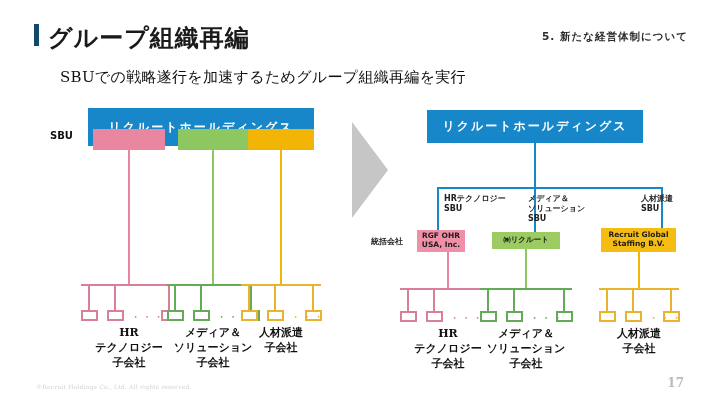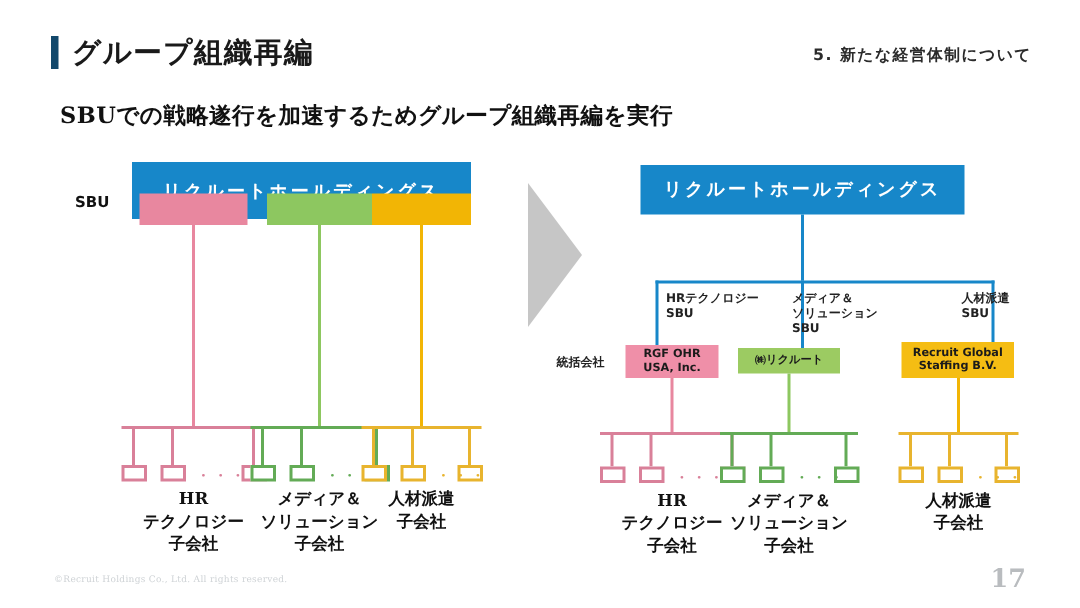--- a/index.html
+++ b/index.html
@@ -10,31 +10,31 @@
   }
   .slide{position:absolute;inset:0;}
 
   
   .hdr-accent{
     position:absolute;left:34px;top:24px;width:5px;height:22px;
     background:#12486b;
   }
   .hdr-title{
     position:absolute;left:48px;top:22px;
-    font-size:19px;font-weight:bold;color:#1a1a1a;letter-spacing:1px;
+    font-size:24px;font-weight:bold;color:#1a1a1a;letter-spacing:1px;
     font-family:Liberation Mono, monospace;
   }
   .hdr-section{
     position:absolute;right:32px;top:30px;
     font-size:10.5px;font-weight:bold;color:#2b2b2b;letter-spacing:1px;
     font-family:"DejaVu Sans",sans-serif;
   }
   .lead{
-    position:absolute;left:40px;top:68px;
-    font-size:15px;font-weight:bold;color:#111;letter-spacing:.3px;
+    position:absolute;left:60px;top:68px;
+    font-size:15px;font-weight:normal;color:#111;letter-spacing:.3px;
     font-family:"DejaVu Serif",serif;
   }
 
   
   .hbox{position:absolute;background:#1787c9;color:#fff;
         display:flex;align-items:center;justify-content:center;
         font-size:12px;font-weight:bold;letter-spacing:2px;
         font-family:"DejaVu Sans",sans-serif;}
   .vline{position:absolute;}
   .hline{position:absolute;}
@@ -60,21 +60,21 @@
   .sbu-left-label{position:absolute;left:50px;top:130px;
     font-size:10px;font-weight:bold;color:#111;
     font-family:"DejaVu Sans",sans-serif;}
 
   .arrow{position:absolute;left:352px;top:122px;
     width:0;height:0;border-top:48px solid transparent;
     border-bottom:48px solid transparent;border-left:36px solid #c6c6c6;}
 
   .copy{position:absolute;left:36px;top:383px;font-size:6px;
         color:#cfd3d6;font-family:"DejaVu Serif",serif;letter-spacing:.2px;}
-  .pageno{position:absolute;right:36px;top:376px;font-size:17px;
+  .pageno{position:absolute;right:36px;top:376px;font-size:12px;
         color:#b9bcbf;font-family:"DejaVu Serif",serif;font-weight:bold;}
 </style>
 </head>
 <body>
 
 <div class="slide">
 
   <div class="hdr-accent"></div>
   <div class="hdr-title">グループ組織再編</div>
   <div class="hdr-section">5. 新たな経営体制について</div>
@@ -127,21 +127,21 @@
       <div class="hbox" style="left: 427px; top: 110px; width: 216px; height: 33px; background: rgb(23, 135, 201);">リクルートホールディングス</div>
       <div class="vline" style="left: 534px; top: 143px; width: 2px; height: 44px; background: rgb(23, 135, 201);"></div>
       <div class="hline" style="left: 437px; top: 187px; width: 226px; height: 2px; background: rgb(23, 135, 201);"></div>
       <div class="vline" style="left: 437px; top: 187px; width: 2px; height: 45px; background: rgb(23, 135, 201);"></div>
       <div class="vline" style="left: 534px; top: 187px; width: 2px; height: 45px; background: rgb(23, 135, 201);"></div>
       <div class="vline" style="left: 661px; top: 187px; width: 2px; height: 45px; background: rgb(23, 135, 201);"></div>
       <div class="sbu-tag" style="left: 444px; top: 194px;">HRテクノロジー<br>SBU</div>
       <div class="sbu-tag" style="left: 528px; top: 194px;">メディア＆<br>ソリューション<br>SBU</div>
       <div class="sbu-tag" style="left: 641px; top: 194px;">人材派遣<br>SBU</div>
       <div class="side-label" style="left: 371px; top: 236px;">統括会社</div>
-      <div class="co-box" style="left: 417px; top: 230px; width: 62px; height: 22px; background: rgb(239, 143, 168);">RGF OHR<br>USA, Inc.</div>
+      <div class="co-box" style="left: 417px; top: 230px; width: 48px; height: 22px; background: rgb(239, 143, 168);">RGF OHR<br>USA, Inc.</div>
       <div class="co-box" style="left: 492px; top: 232px; width: 68px; height: 17px; background: rgb(156, 203, 98);">㈱リクルート</div>
       <div class="co-box" style="left: 601px; top: 228px; width: 75px; height: 24px; background: rgb(245, 189, 19);">Recruit Global<br>Staffing B.V.</div>
       <div class="vline" style="left: 447px; top: 252px; width: 2px; height: 36px; background: rgb(232, 135, 159);"></div>
       <div class="vline" style="left: 525px; top: 249px; width: 2px; height: 39px; background: rgb(141, 199, 96);"></div>
       <div class="vline" style="left: 638px; top: 252px; width: 2px; height: 36px; background: rgb(242, 181, 5);"></div>
       <div class="vline" style="left: 447px; top: 288px; width: 2px; height: 0px; background: rgb(217, 128, 153);"></div>
       <div class="hline" style="left: 400px; top: 288px; width: 96px; height: 2px; background: rgb(217, 128, 153);"></div>
       <div class="vline" style="left: 407px; top: 288px; width: 2px; height: 23px; background: rgb(217, 128, 153);"></div>
       <div class="leaf" style="left: 400px; top: 311px; width: 17px; height: 11px; border: 2px solid rgb(217, 128, 153);"></div>
       <div class="vline" style="left: 433px; top: 288px; width: 2px; height: 23px; background: rgb(217, 128, 153);"></div>

